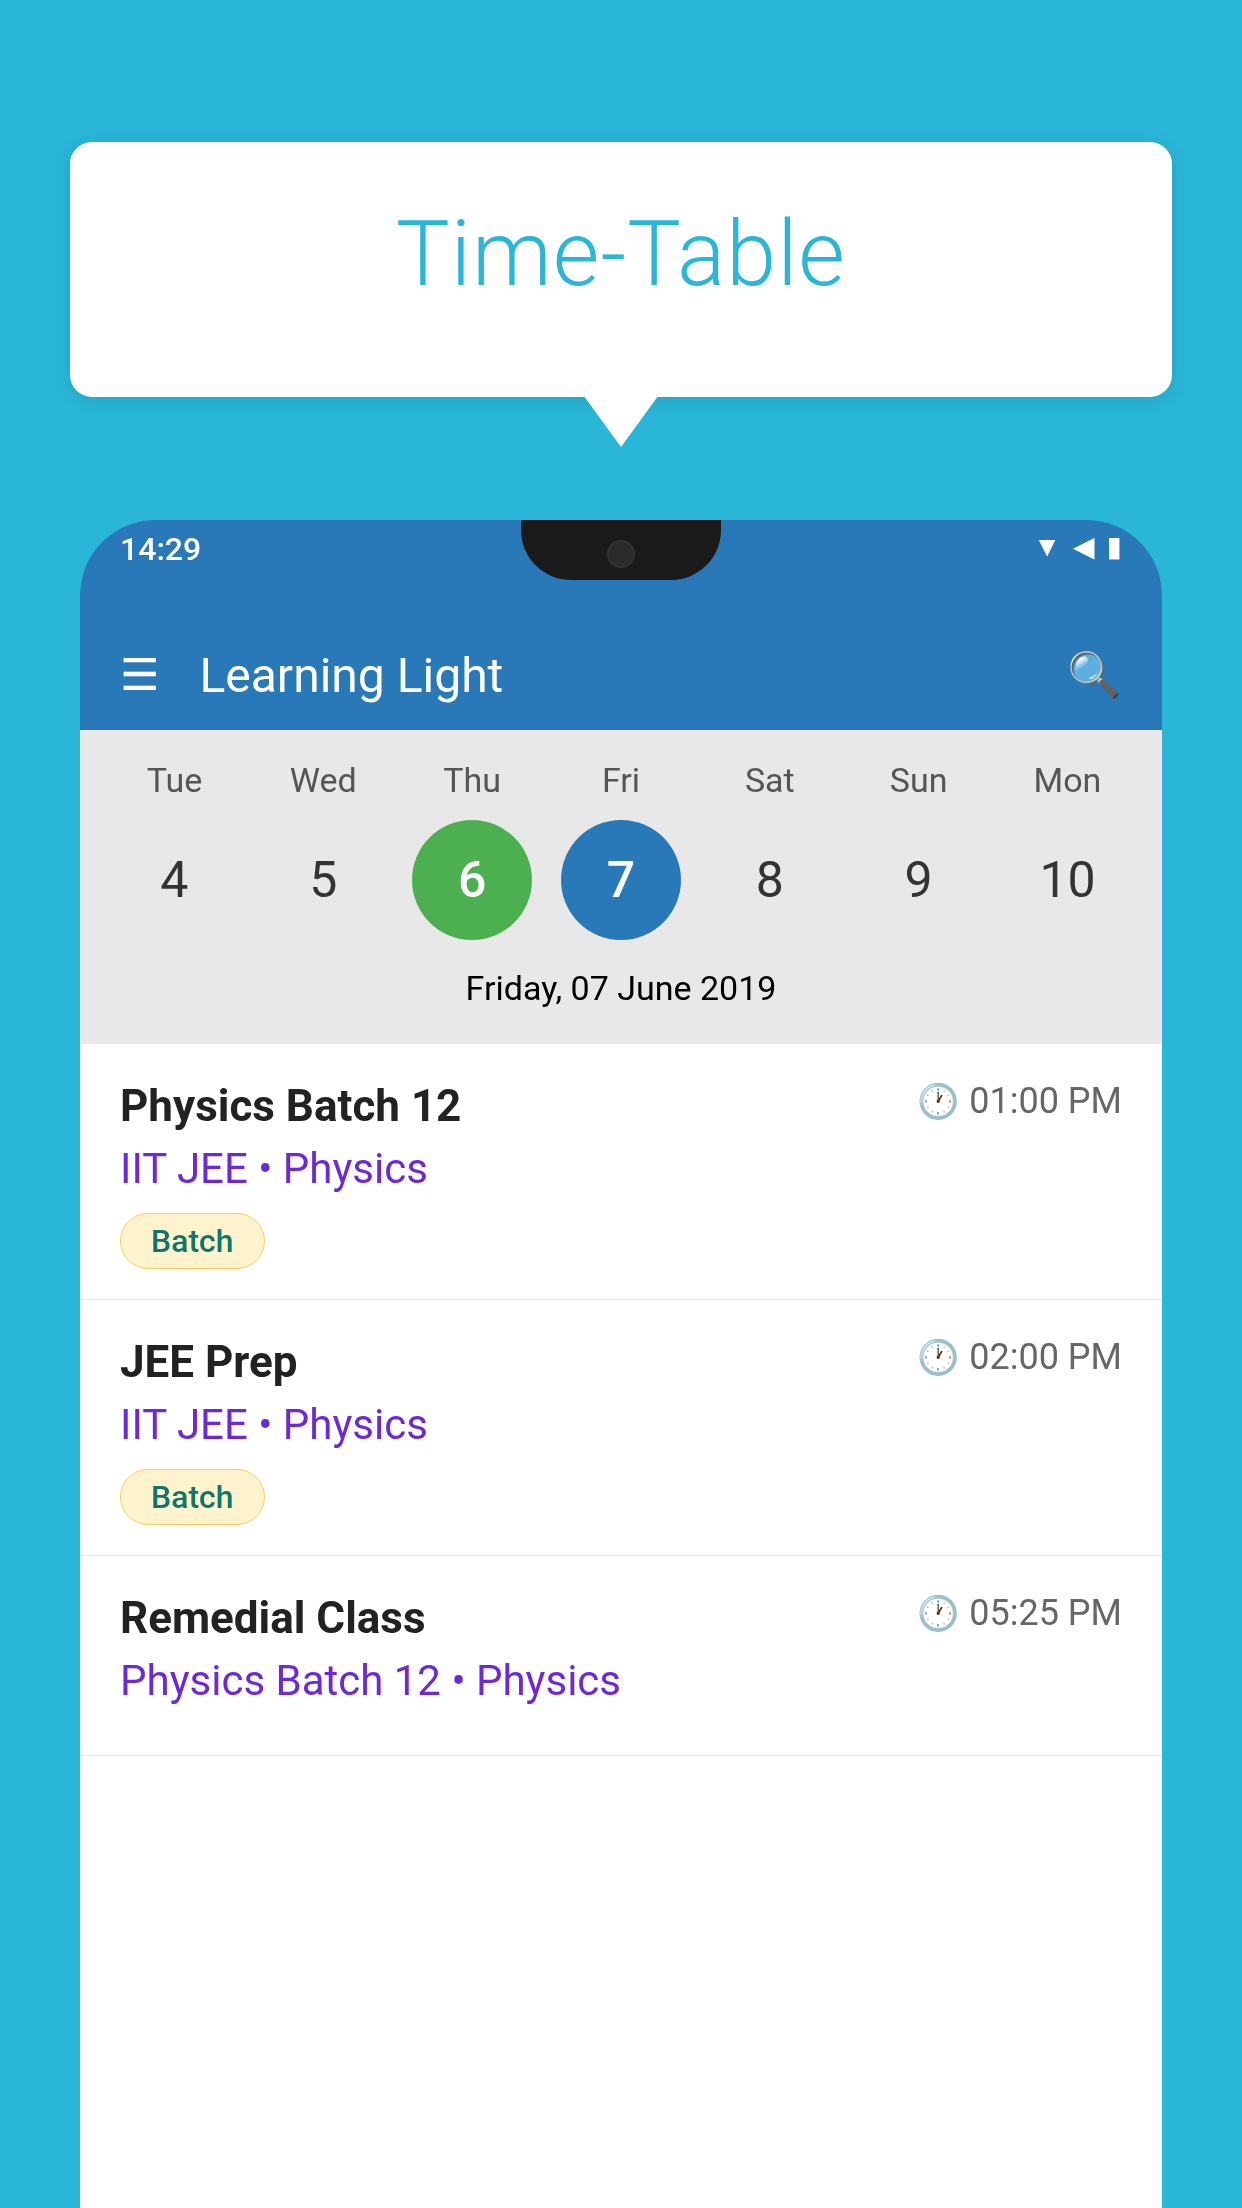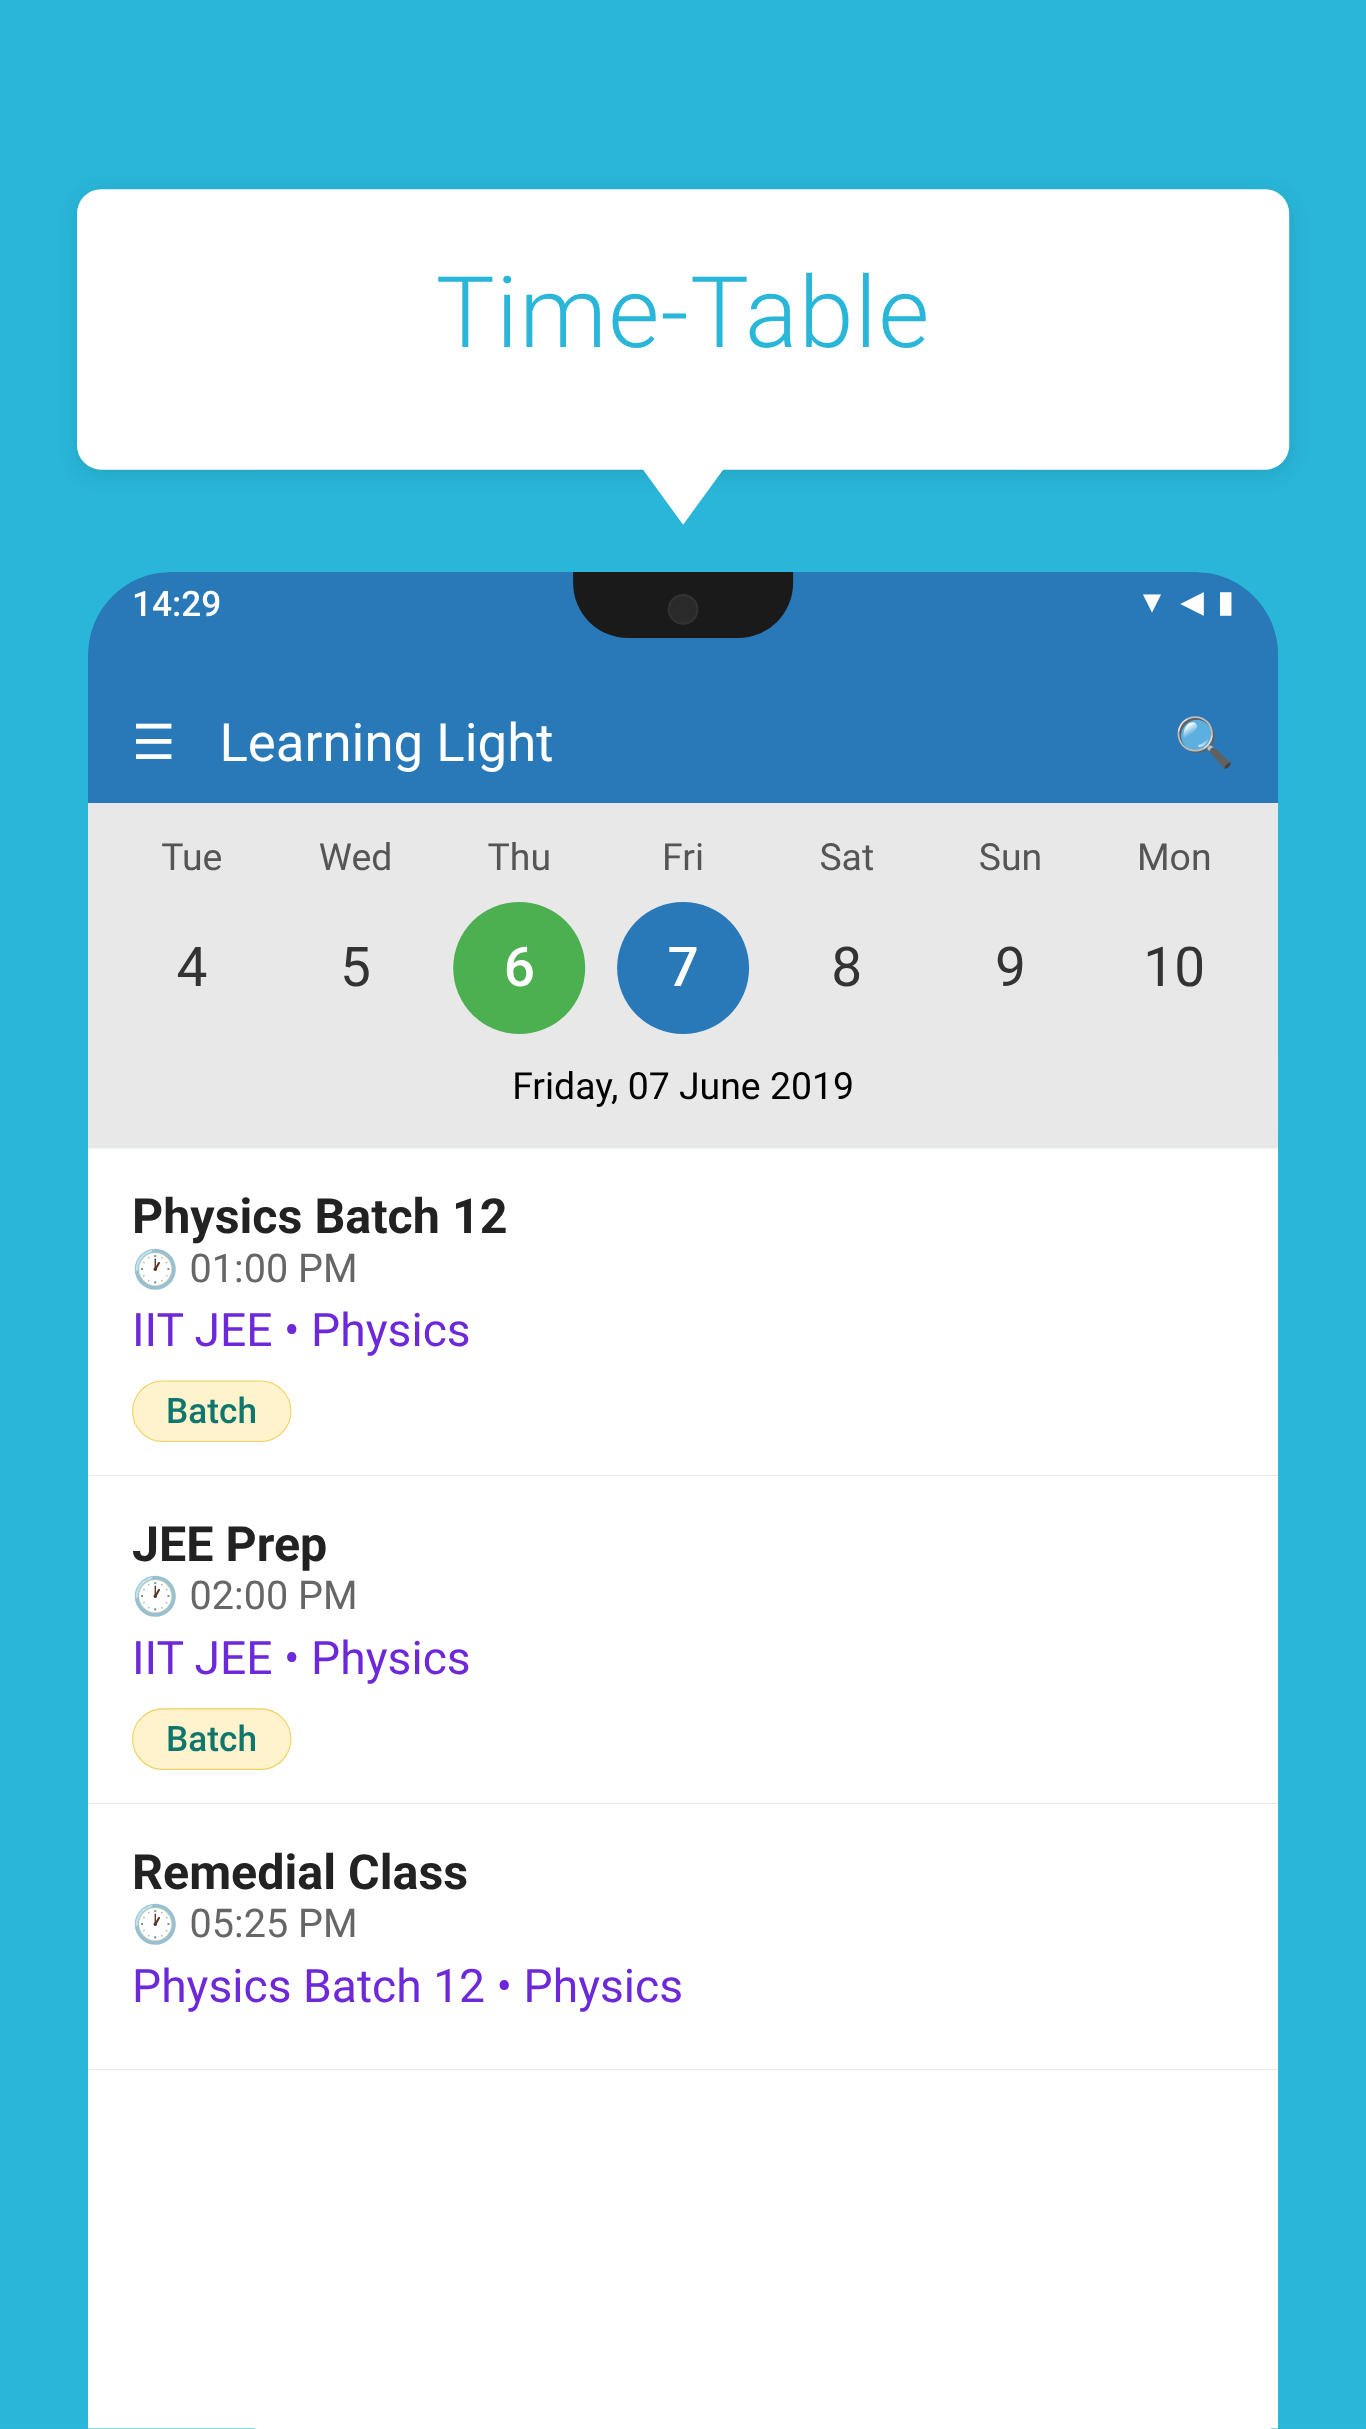--- a/index.html
+++ b/index.html
@@ -10,21 +10,21 @@
       height: 2208px;
       background-color: #29b6d8;
       font-family: 'Roboto', Arial, sans-serif;
       overflow: hidden;
       position: relative;
     }
 
     
     .speech-bubble-container {
       position: absolute;
-      top: 172px;
+      top: 142px;
       left: 70px;
       right: 70px;
     }
 
     .speech-bubble {
       background: white;
       border-radius: 22px;
       padding: 60px 60px 70px 60px;
       text-align: center;
       position: relative;
@@ -219,21 +219,20 @@
       padding: 36px 40px 30px 40px;
       border-bottom: 1px solid #e8e8e8;
       background: white;
     }
 
     .schedule-item-header {
       display: flex;
       justify-content: space-between;
       align-items: flex-start;
       margin-bottom: 12px;
-      flex-direction: column;
     }
 
     .schedule-item-title {
       font-size: 44px;
       font-weight: 700;
       color: #222;
     }
 
     .schedule-item-time {
       display: flex;

